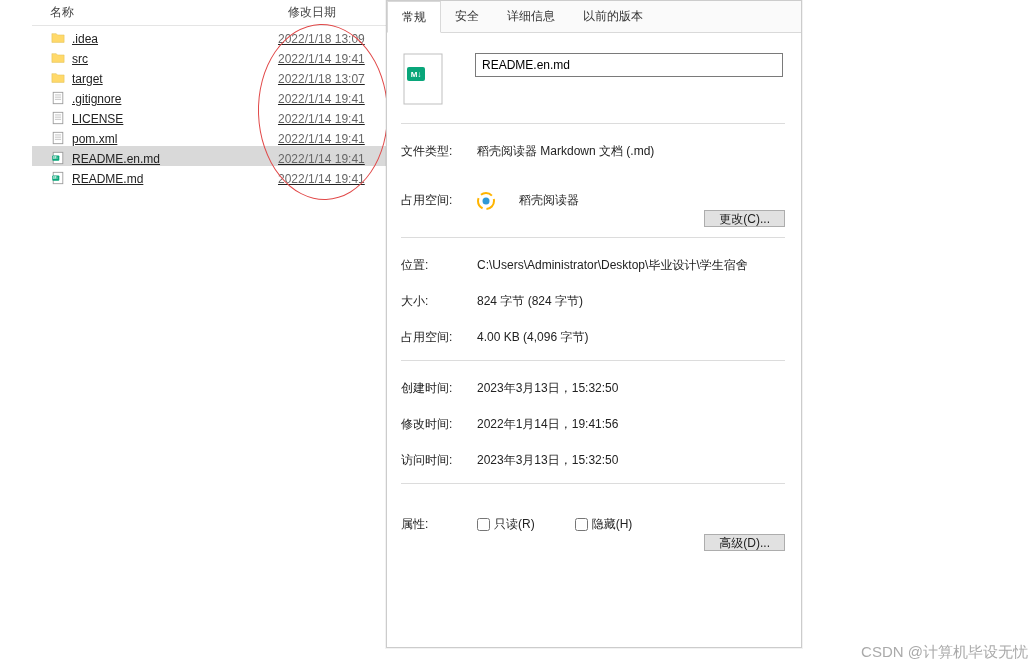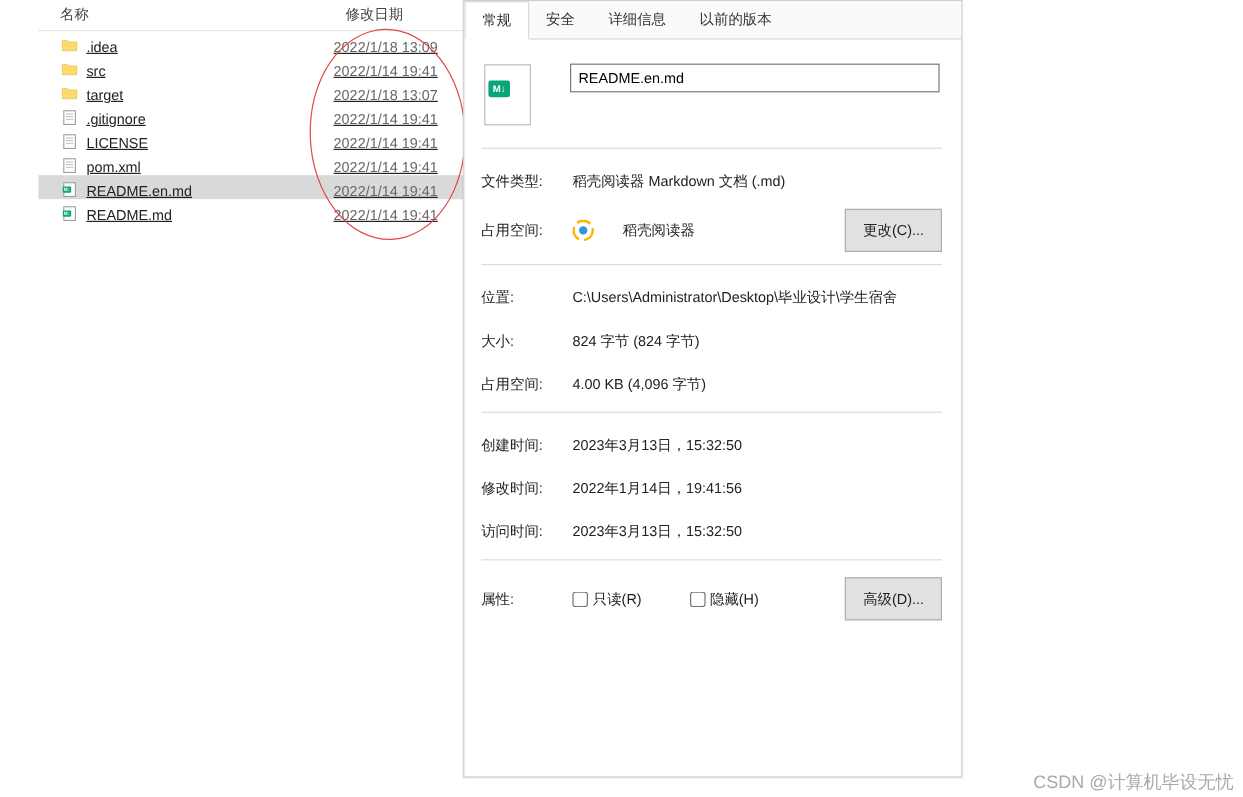--- a/index.html
+++ b/index.html
@@ -31,21 +31,21 @@
 .file-head { display: flex; align-items: flex-start; margin-bottom: 18px; }
 .file-head-icon { width: 40px; height: 52px; margin-left: 2px; margin-right: 32px; display: flex; align-items: center; justify-content: center; }
 .filename-input { flex: 1; height: 24px; border: 1px solid #7a7a7a; padding: 0 6px; font-size: 12px; margin-right: 2px; }
 .hr { border: none; border-top: 1px solid #dcdcdc; margin: 8px 0 14px; }
 .prop-row { display: flex; align-items: center; min-height: 26px; margin-bottom: 10px; }
 .prop-label { width: 76px; color: #222; }
 .prop-value { flex: 1; color: #222; white-space: nowrap; overflow: hidden; text-overflow: ellipsis; }
 .open-with-row { display: flex; align-items: center; }
 .open-with-row .app { display: flex; align-items: center; gap: 24px; flex: 1; }
 .app-icon { width: 18px; height: 18px; }
-.btn { height: 36px; padding: 0 14px; background: #e1e1e1; border: 1px solid #adadad; font-size: 12px; color: #222; cursor: pointer; }
+.btn { height: 17px; padding: 0 14px; background: #e1e1e1; border: 1px solid #adadad; font-size: 12px; color: #222; cursor: pointer; margin-top: 36px; }
 .btn:disabled { color: #999; }
 .attrs-row { display: flex; align-items: center; }
 .attrs-row .checks { display: flex; gap: 40px; flex: 1; align-items: center; }
 .chk { display: flex; align-items: center; gap: 4px; font-size: 12px; }
 .chk input { width: 13px; height: 13px; }
 .dialog-footer { position: absolute; left: 0; right: 0; bottom: 0; height: 48px; border-top: 1px solid #d9d9d9; background: #f0f0f0; display: flex; justify-content: flex-end; align-items: center; gap: 8px; padding-right: 12px; }
 .footer-btn { width: 84px; height: 24px; background: #e1e1e1; border: 1px solid #adadad; font-size: 12px; cursor: pointer; }
 .footer-btn.primary { background: #e5f1fb; border: 1px solid #0078d7; box-shadow: inset 0 0 0 1px #0078d7; }
 .footer-btn:disabled { color: #9a9a9a; }
 

